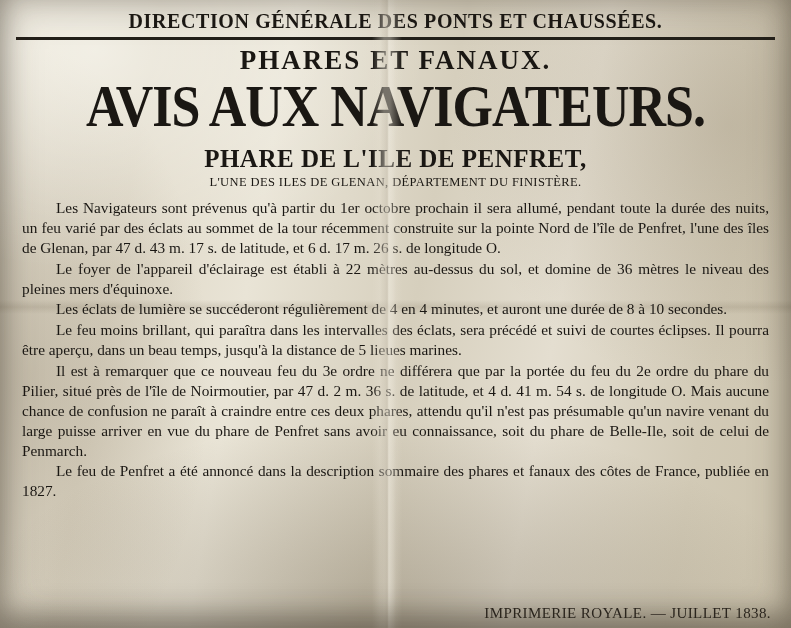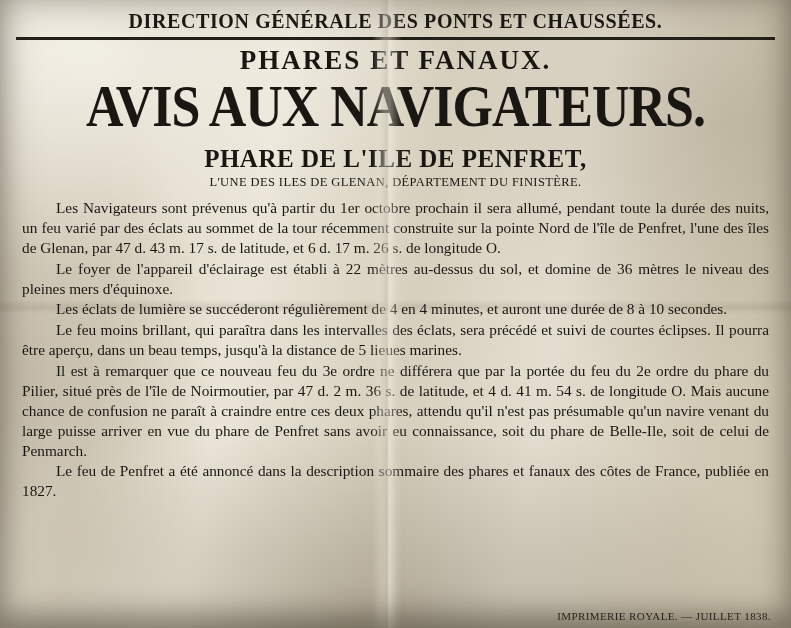--- a/index.html
+++ b/index.html
@@ -113,21 +113,21 @@
   }
   .body-text p {
     margin: 0 0 1px 0;
     text-indent: 34px;
   }
 
   .imprint {
     position: absolute;
     right: 20px;
     bottom: 6px;
-    font-size: 11px;
+    font-size: 15px;
     letter-spacing: 0.4px;
     text-transform: uppercase;
     color: #2b2620;
   }
   
   #ink-fade {
     position: absolute;
     left: 372px; top: 0;
     width: 30px; height: 100%;
     background: linear-gradient(90deg, rgba(228,222,208,0) 0%, rgba(230,224,210,0.45) 40%, rgba(230,224,210,0.45) 60%, rgba(228,222,208,0) 100%);

